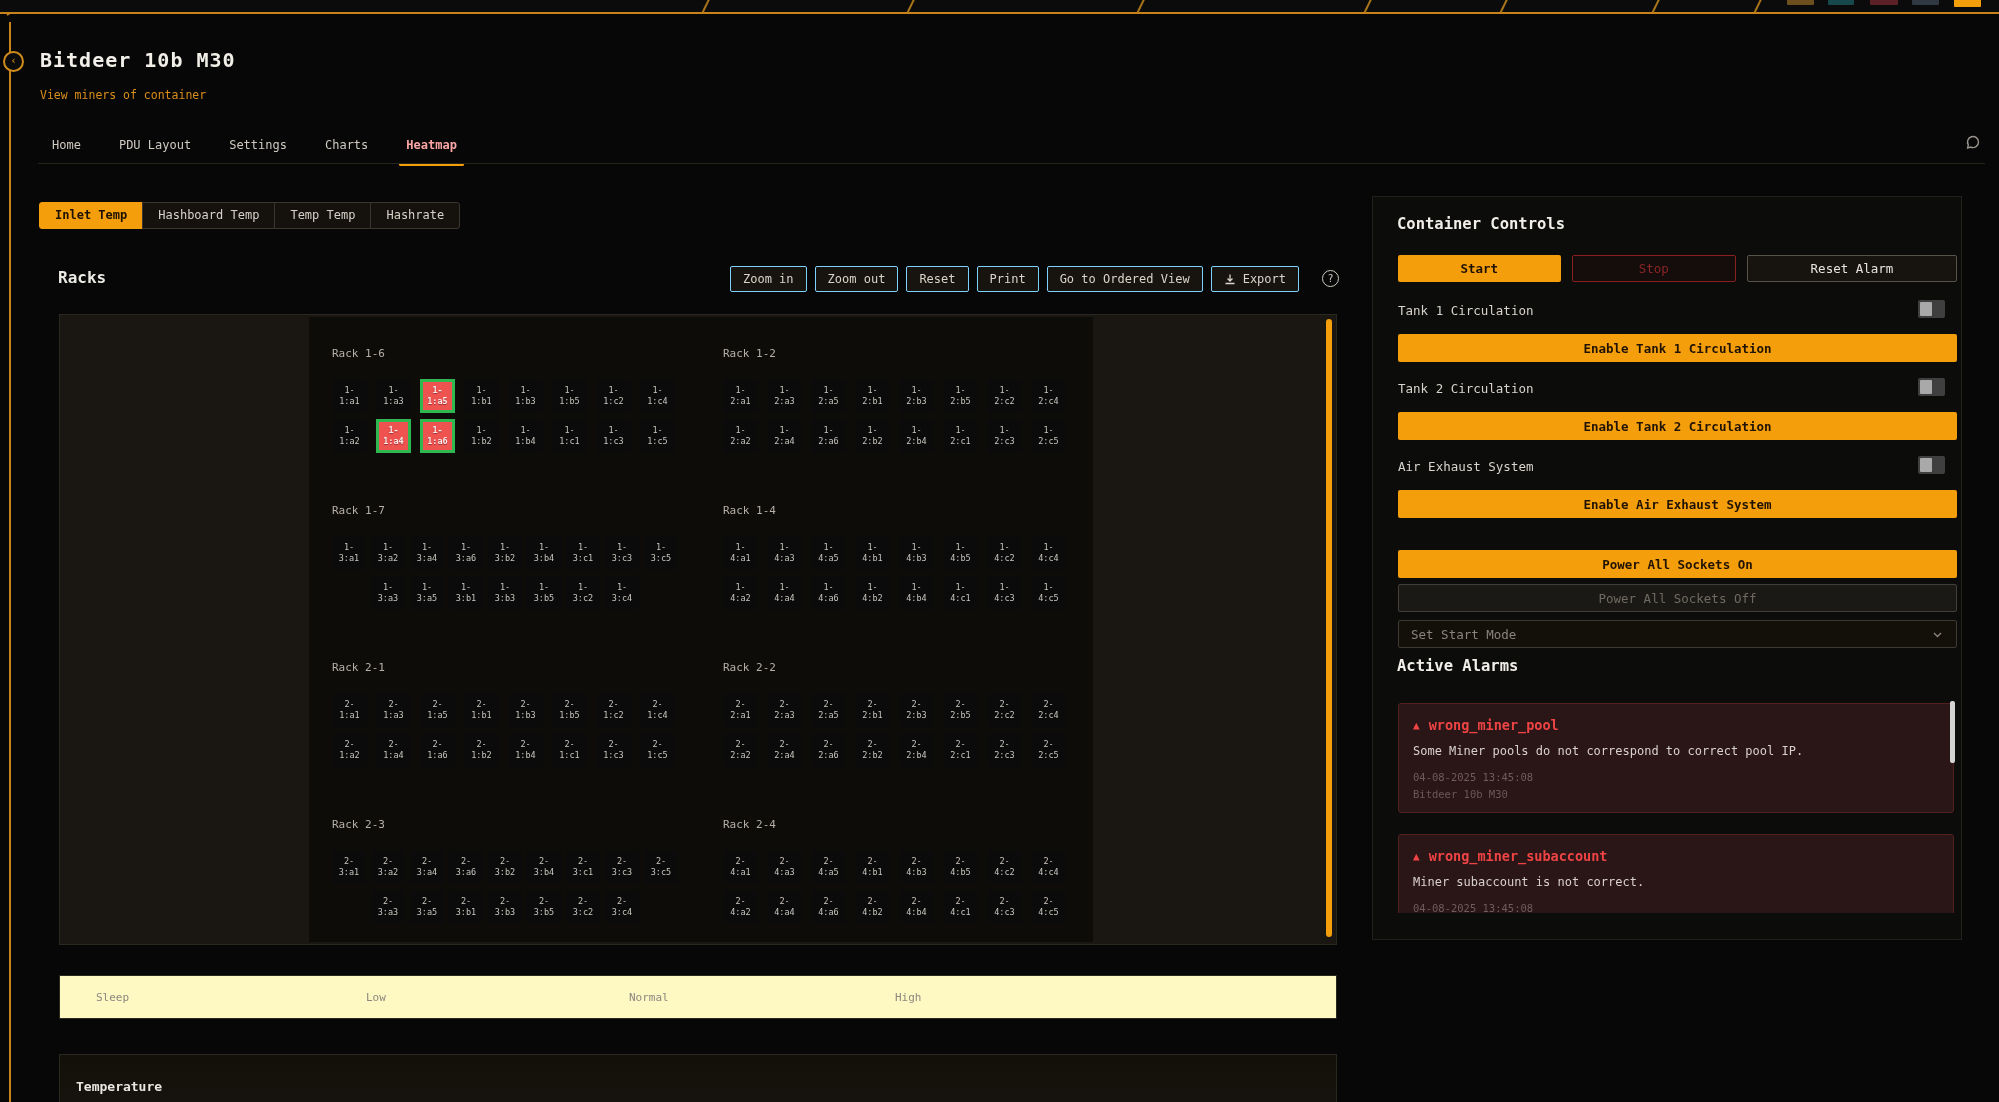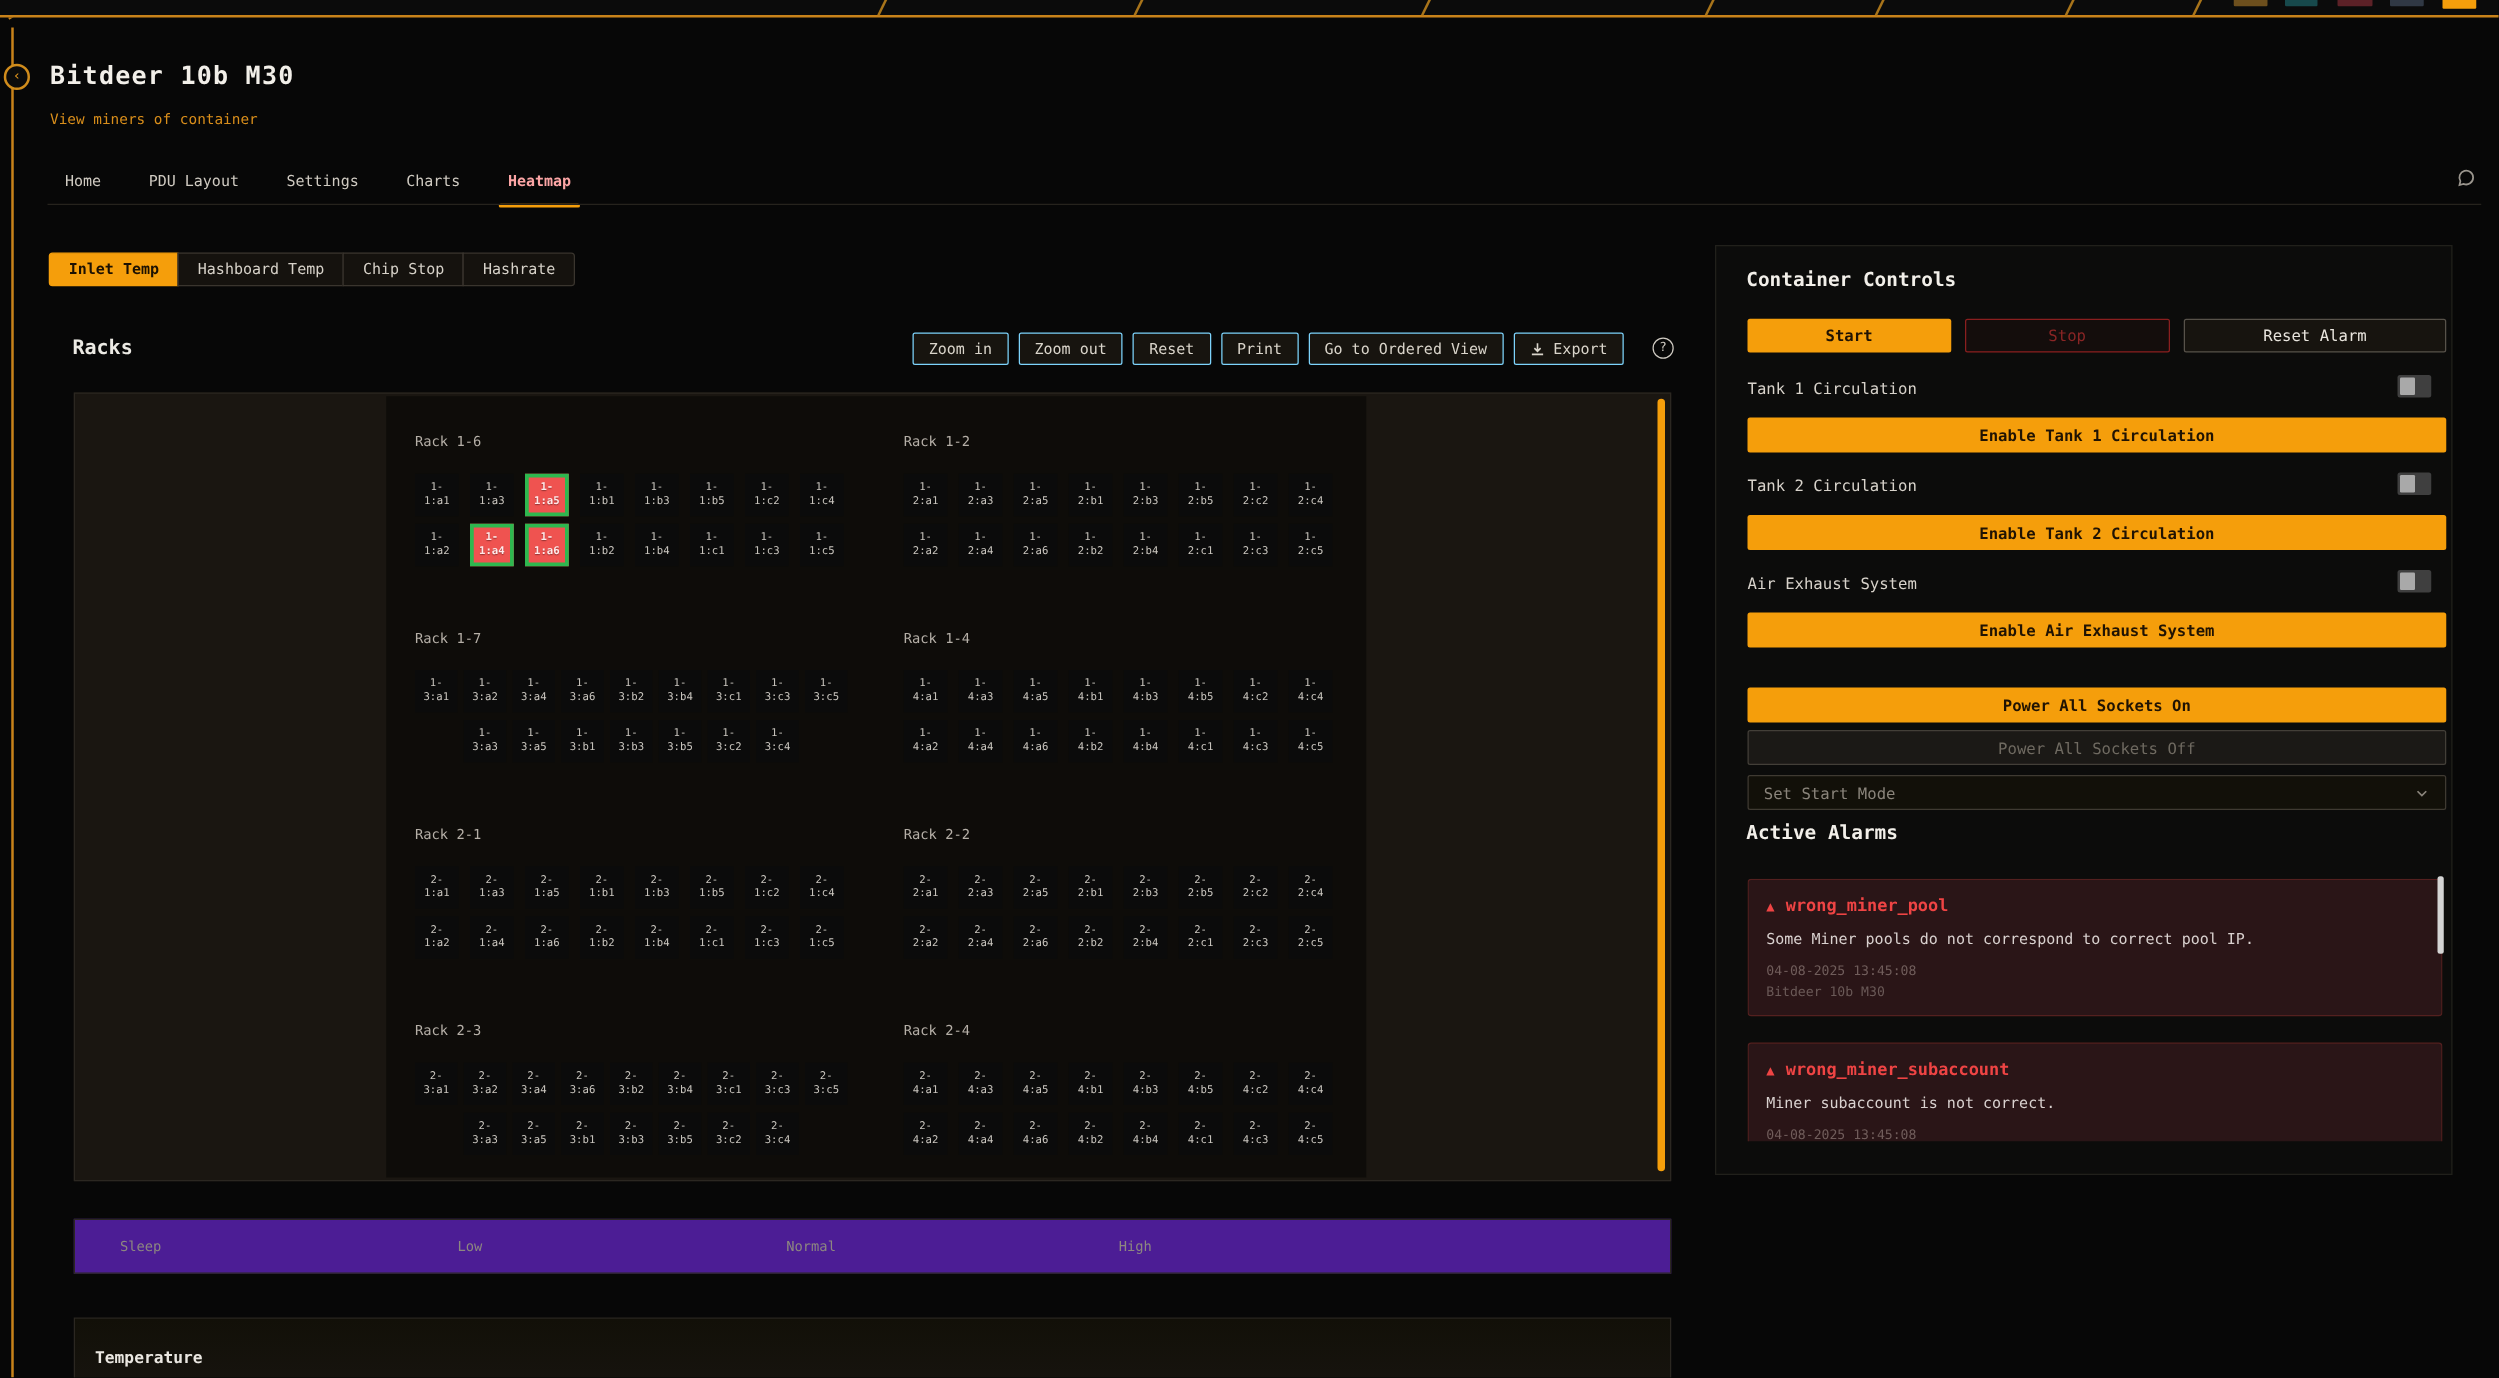--- a/index.html
+++ b/index.html
@@ -51,21 +51,21 @@
   .cellrow{display:flex;gap:9px;margin-bottom:6px;}
   .rack.cols9 .cellrow{gap:5px;}
   .cellrow.offset{margin-left:39px;}
   .cell{width:35px;height:34px;background:#0b0b0b;color:#c9c5be;font-size:8.5px;line-height:11px;
         display:flex;flex-direction:column;align-items:center;justify-content:center;text-align:center;
         box-sizing:border-box;cursor:pointer;}
   .rack.cols9 .cell{width:34px;}
   .cell.alert{background:#ef5350;border:3px solid #2eb84f;color:#ffe9e9;font-weight:bold;
               text-shadow:0 1px 1px rgba(0,0,0,.4);}
   
-  .legend{position:absolute;left:59px;top:975px;width:1278px;height:44px;background:#4c1d95;
+  .legend{position:absolute;left:59px;top:975px;width:1278px;height:44px;background:#fef9c3;
           border:1px solid #2b2721;box-sizing:border-box;}
   .legend span{position:absolute;top:15px;font-size:11px;color:#8d8780;}
   
   .temp-panel{position:absolute;left:59px;top:1054px;width:1278px;height:60px;
               background:linear-gradient(#121008,#17140f);border:1px solid #2b2721;box-sizing:border-box;}
   .temp-title{position:absolute;left:16px;top:24px;font-size:13px;font-weight:bold;color:#eae7e1;}
   
   .rpanel{position:absolute;left:1372px;top:196px;width:590px;height:744px;background:#0c0c0b;
           border:1px solid #21201b;box-sizing:border-box;}
   .rp-title{position:absolute;left:24px;top:18px;font-size:15.5px;font-weight:bold;color:#f2efe9;}
@@ -138,21 +138,21 @@
 <div class="nav-divider"></div>
 <div class="chat-icon">
   <svg width="18" height="18" viewBox="0 0 18 18" fill="none" stroke="#9a958d" stroke-width="1.4">
     <path d="M14.5 8a5.5 5.5 0 1 0-10.2 2.9L3.6 14l3.2-.9A5.5 5.5 0 0 0 14.5 8z"></path>
   </svg>
 </div>
 
 <div class="mode-tabs" id="mode-tabs">
     <div class="mode-tab active">Inlet Temp</div>
     <div class="mode-tab">Hashboard Temp</div>
-    <div class="mode-tab">Chip Stop</div>
+    <div class="mode-tab">Temp Temp</div>
     <div class="mode-tab">Hashrate</div>
   </div>
 
 <div class="racks-title">Racks</div>
 <div class="toolbar">
   <div class="tbtn">Zoom in</div>
   <div class="tbtn">Zoom out</div>
   <div class="tbtn">Reset</div>
   <div class="tbtn">Print</div>
   <div class="tbtn">Go to Ordered View</div>

